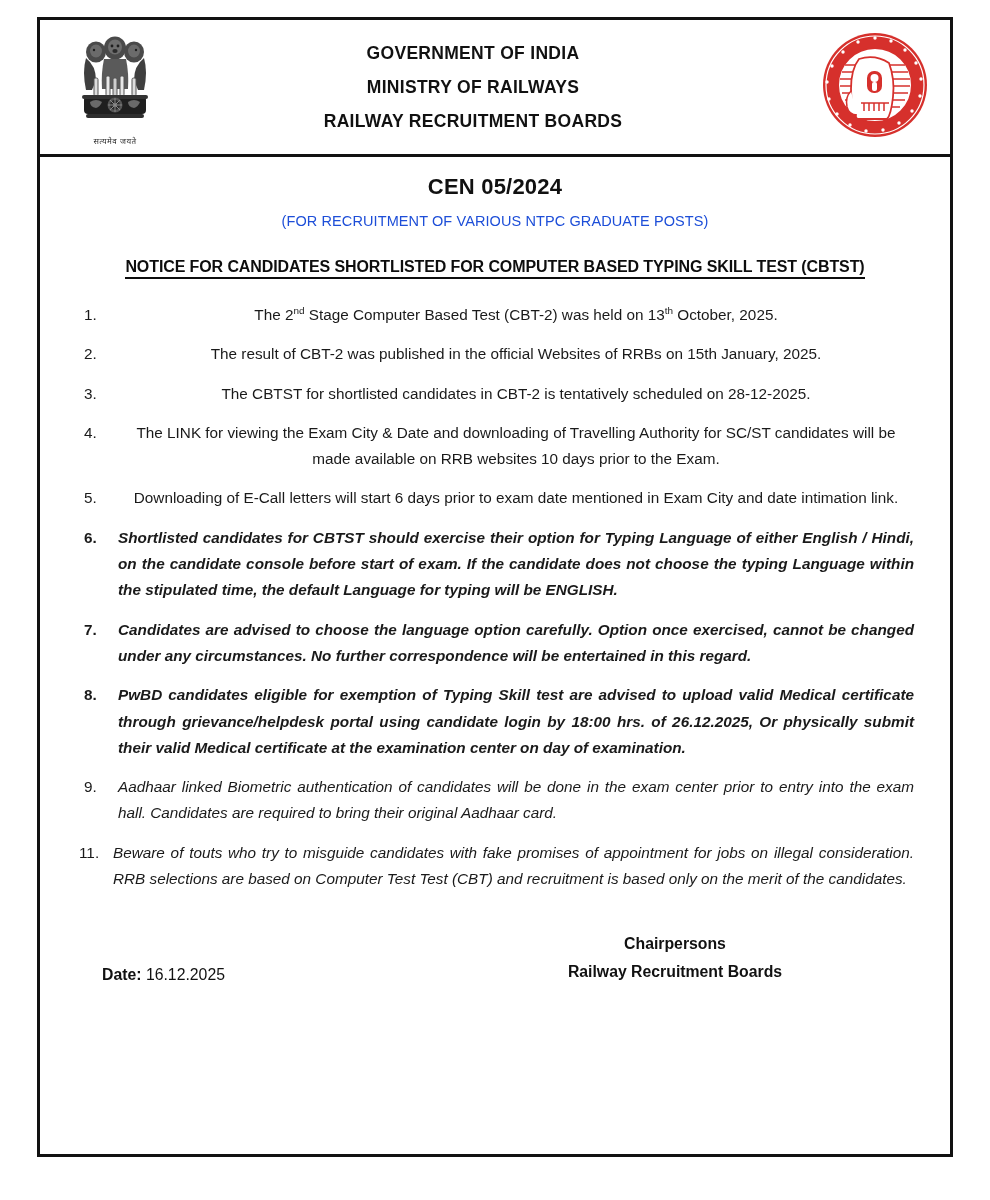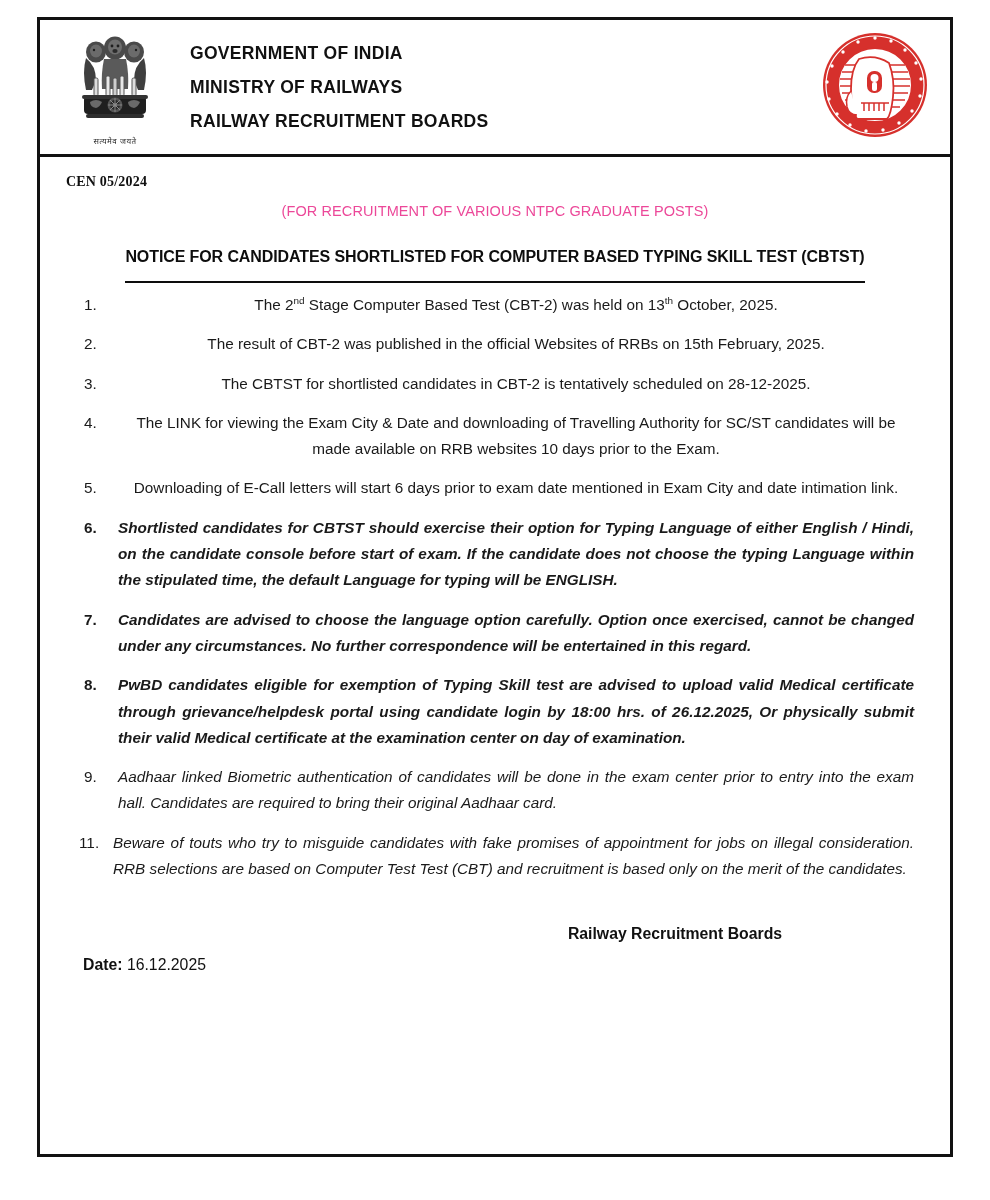--- a/index.html
+++ b/index.html
@@ -43,21 +43,21 @@
     font-size: 8px;
     letter-spacing: .4px;
     color: #2b2b2b;
     margin-top: 1px;
     font-family: "DejaVu Sans", sans-serif;
   }
   .titles {
     flex: 1;
     display: flex;
     flex-direction: column;
-    align-items: flex-start;
+    align-items: center;
     justify-content: center;
     gap: 13px;
     padding-right: 44px;
   }
   .titles .t {
     font-weight: bold;
     font-size: 17.5px;
     letter-spacing: .3px;
     color: #111111;
     white-space: nowrap;
@@ -66,44 +66,44 @@
     width: 150px;
     display: flex;
     align-items: center;
     justify-content: center;
   }
 
   
   .body-area { padding: 17px 26px 0 26px; }
 
   .cen-title {
+    text-align: center;
     font-weight: bold;
-    font-size: 14px;
+    font-size: 22px;
     letter-spacing: .2px;
     color: #111111;
-    font-family: Liberation Serif, serif;
   }
   .cen-sub {
     text-align: center;
     font-size: 14.5px;
     margin-top: 13px;
-    color: #ec4899;
+    color: #1d4ed8;
     letter-spacing: .1px;
   }
   .notice-heading {
     text-align: center;
     font-weight: bold;
     font-size: 16px;
     margin-top: 29px;
     color: #0d0d0d;
     letter-spacing: -0.1px;
   }
   .notice-heading span {
     border-bottom: 2px solid #0d0d0d;
-    padding-bottom: 16px;
+    padding-bottom: 2px;
   }
 
   ol.items {
     list-style: none;
     margin: 26px 0 0 0;
     padding: 0 10px 0 18px;
   }
   ol.items > li {
     display: flex;
     margin-bottom: 13px;
@@ -137,21 +137,21 @@
     left: 0; right: 0; top: 0;
     text-align: center;
     padding-left: 360px;
     font-weight: bold;
     font-size: 15.8px;
     line-height: 1.75;
     color: #111111;
   }
   .date-line {
     position: absolute;
-    left: 17px; top: 36px;
+    left: 36px; top: 36px;
     font-size: 15.8px;
     color: #111111;
   }
   .date-line b { font-weight: bold; }
 </style>
 </head>
 <body>
 
 <div class="page">
 
@@ -279,21 +279,21 @@
       <span>NOTICE FOR CANDIDATES SHORTLISTED FOR COMPUTER BASED TYPING SKILL TEST (CBTST)</span>
     </div>
 
     <ol class="items">
         <li>
           <span class="num">1.</span>
           <span class="txt">The 2<sup>nd</sup> Stage Computer Based Test (CBT-2) was held on 13<sup>th</sup> October, 2025.</span>
         </li>
         <li>
           <span class="num">2.</span>
-          <span class="txt">The result of CBT-2 was published in the official Websites of RRBs on 15th February, 2025.</span>
+          <span class="txt">The result of CBT-2 was published in the official Websites of RRBs on 15th January, 2025.</span>
         </li>
         <li>
           <span class="num">3.</span>
           <span class="txt">The CBTST for shortlisted candidates in CBT-2 is tentatively scheduled on 28-12-2025.</span>
         </li>
         <li>
           <span class="num">4.</span>
           <span class="txt">The LINK for viewing the Exam City &amp; Date and downloading of Travelling Authority for SC/ST candidates will be made available on RRB websites 10 days prior to the Exam.</span>
         </li>
         <li>
@@ -317,20 +317,21 @@
           <span class="txt">Aadhaar linked Biometric authentication of candidates will be done in the exam center prior to entry into the exam hall. Candidates are required to bring their original Aadhaar card.</span>
         </li>
         <li class="just wide">
           <span class="num">11.</span>
           <span class="txt">Beware of touts who try to misguide candidates with fake promises of appointment for jobs on illegal consideration. RRB selections are based on Computer Test Test (CBT) and recruitment is based only on the merit of the candidates.</span>
         </li>
       </ol>
 
     <div class="footer">
       <div class="sig">
+        <div>Chairpersons</div>
         <div>Railway Recruitment Boards</div>
       </div>
       <div class="date-line">
         <b>Date:</b><span>&nbsp;</span><span>16.12.2025</span>
       </div>
     </div>
 
   </div>
 </div>
 

